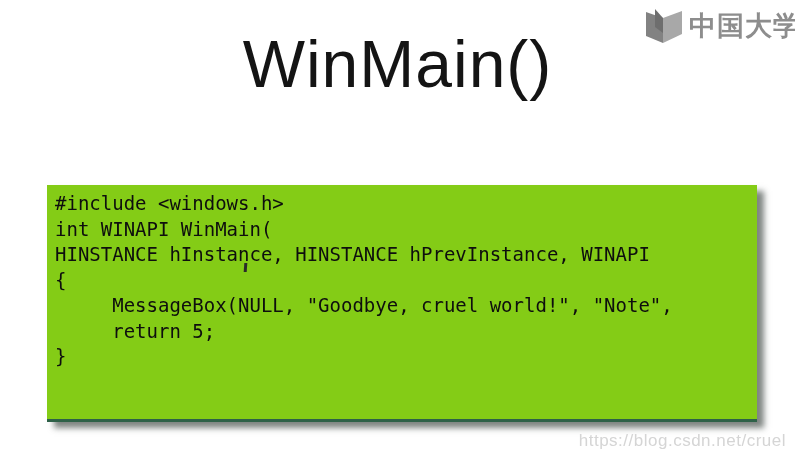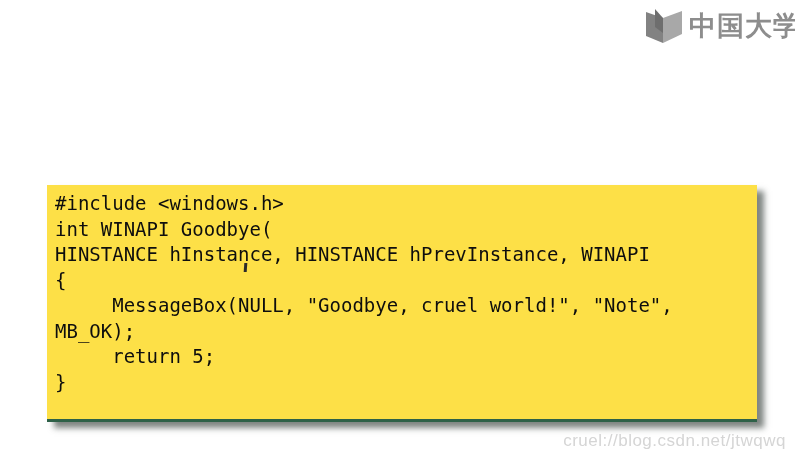--- a/index.html
+++ b/index.html
@@ -45,21 +45,21 @@
     color: #8d8d8d;
     letter-spacing: 1px;
     font-family: "Liberation Sans", sans-serif;
   }
   .codebox {
     position: absolute;
     left: 47px;
     top: 185px;
     width: 710px;
     height: 237px;
-    background: #fde047;
+    background: #84cc16;
     border-bottom: 3px solid #2e6148;
     box-shadow: 7px 6px 6px rgba(104, 112, 108, 0.85);
     padding: 6px 0 17px 8px;
     box-sizing: border-box;
   }
   .code-line {
     font-family: "DejaVu Sans Mono", "Liberation Mono", monospace;
     font-size: 19px;
     line-height: 25.5px;
     color: #0e0e0e;
@@ -82,39 +82,39 @@
     color: #d5d5d5;
     letter-spacing: 0.5px;
     font-family: "Liberation Sans", sans-serif;
   }
 </style>
 </head>
 <body>
 
 <div class="slide">
 
+  <div class="title">WinMain()</div>
 
   <div class="logo">
     <span>
       <svg width="42" height="38" viewBox="0 0 42 38">
         <polygon points="3,5 20,11 20,36 3,29" fill="#828282"></polygon>
         <polygon points="20,11 39,4 39,27 20,36" fill="#a8a8a8"></polygon>
         <polygon points="12,2 20,11 20,26 12,20" fill="#6e6e6e"></polygon>
       </svg>
     </span>
     <span class="logo-text">中国大学</span>
   </div>
 
   <div class="codebox">
     <div class="code-line">#include &lt;windows.h&gt;</div>
-    <div class="code-line">int WINAPI Goodbye(</div>
+    <div class="code-line">int WINAPI WinMain(</div>
     <div class="code-line">HINSTANCE hInstance, HINSTANCE hPrevInstance, WINAPI</div>
     <div class="code-line">{</div>
     <div class="code-line">     MessageBox(NULL, "Goodbye, cruel world!", "Note",</div>
-    <div class="code-line">MB_OK);</div>
     <div class="code-line">     return 5;</div>
     <div class="code-line">}</div>
     <div class="caret-artifact"></div>
   </div>
 
-  <div class="watermark">cruel://blog.csdn.net/jtwqwq</div>
+  <div class="watermark">https://blog.csdn.net/cruel</div>
 
 </div>
 
 </body></html>

